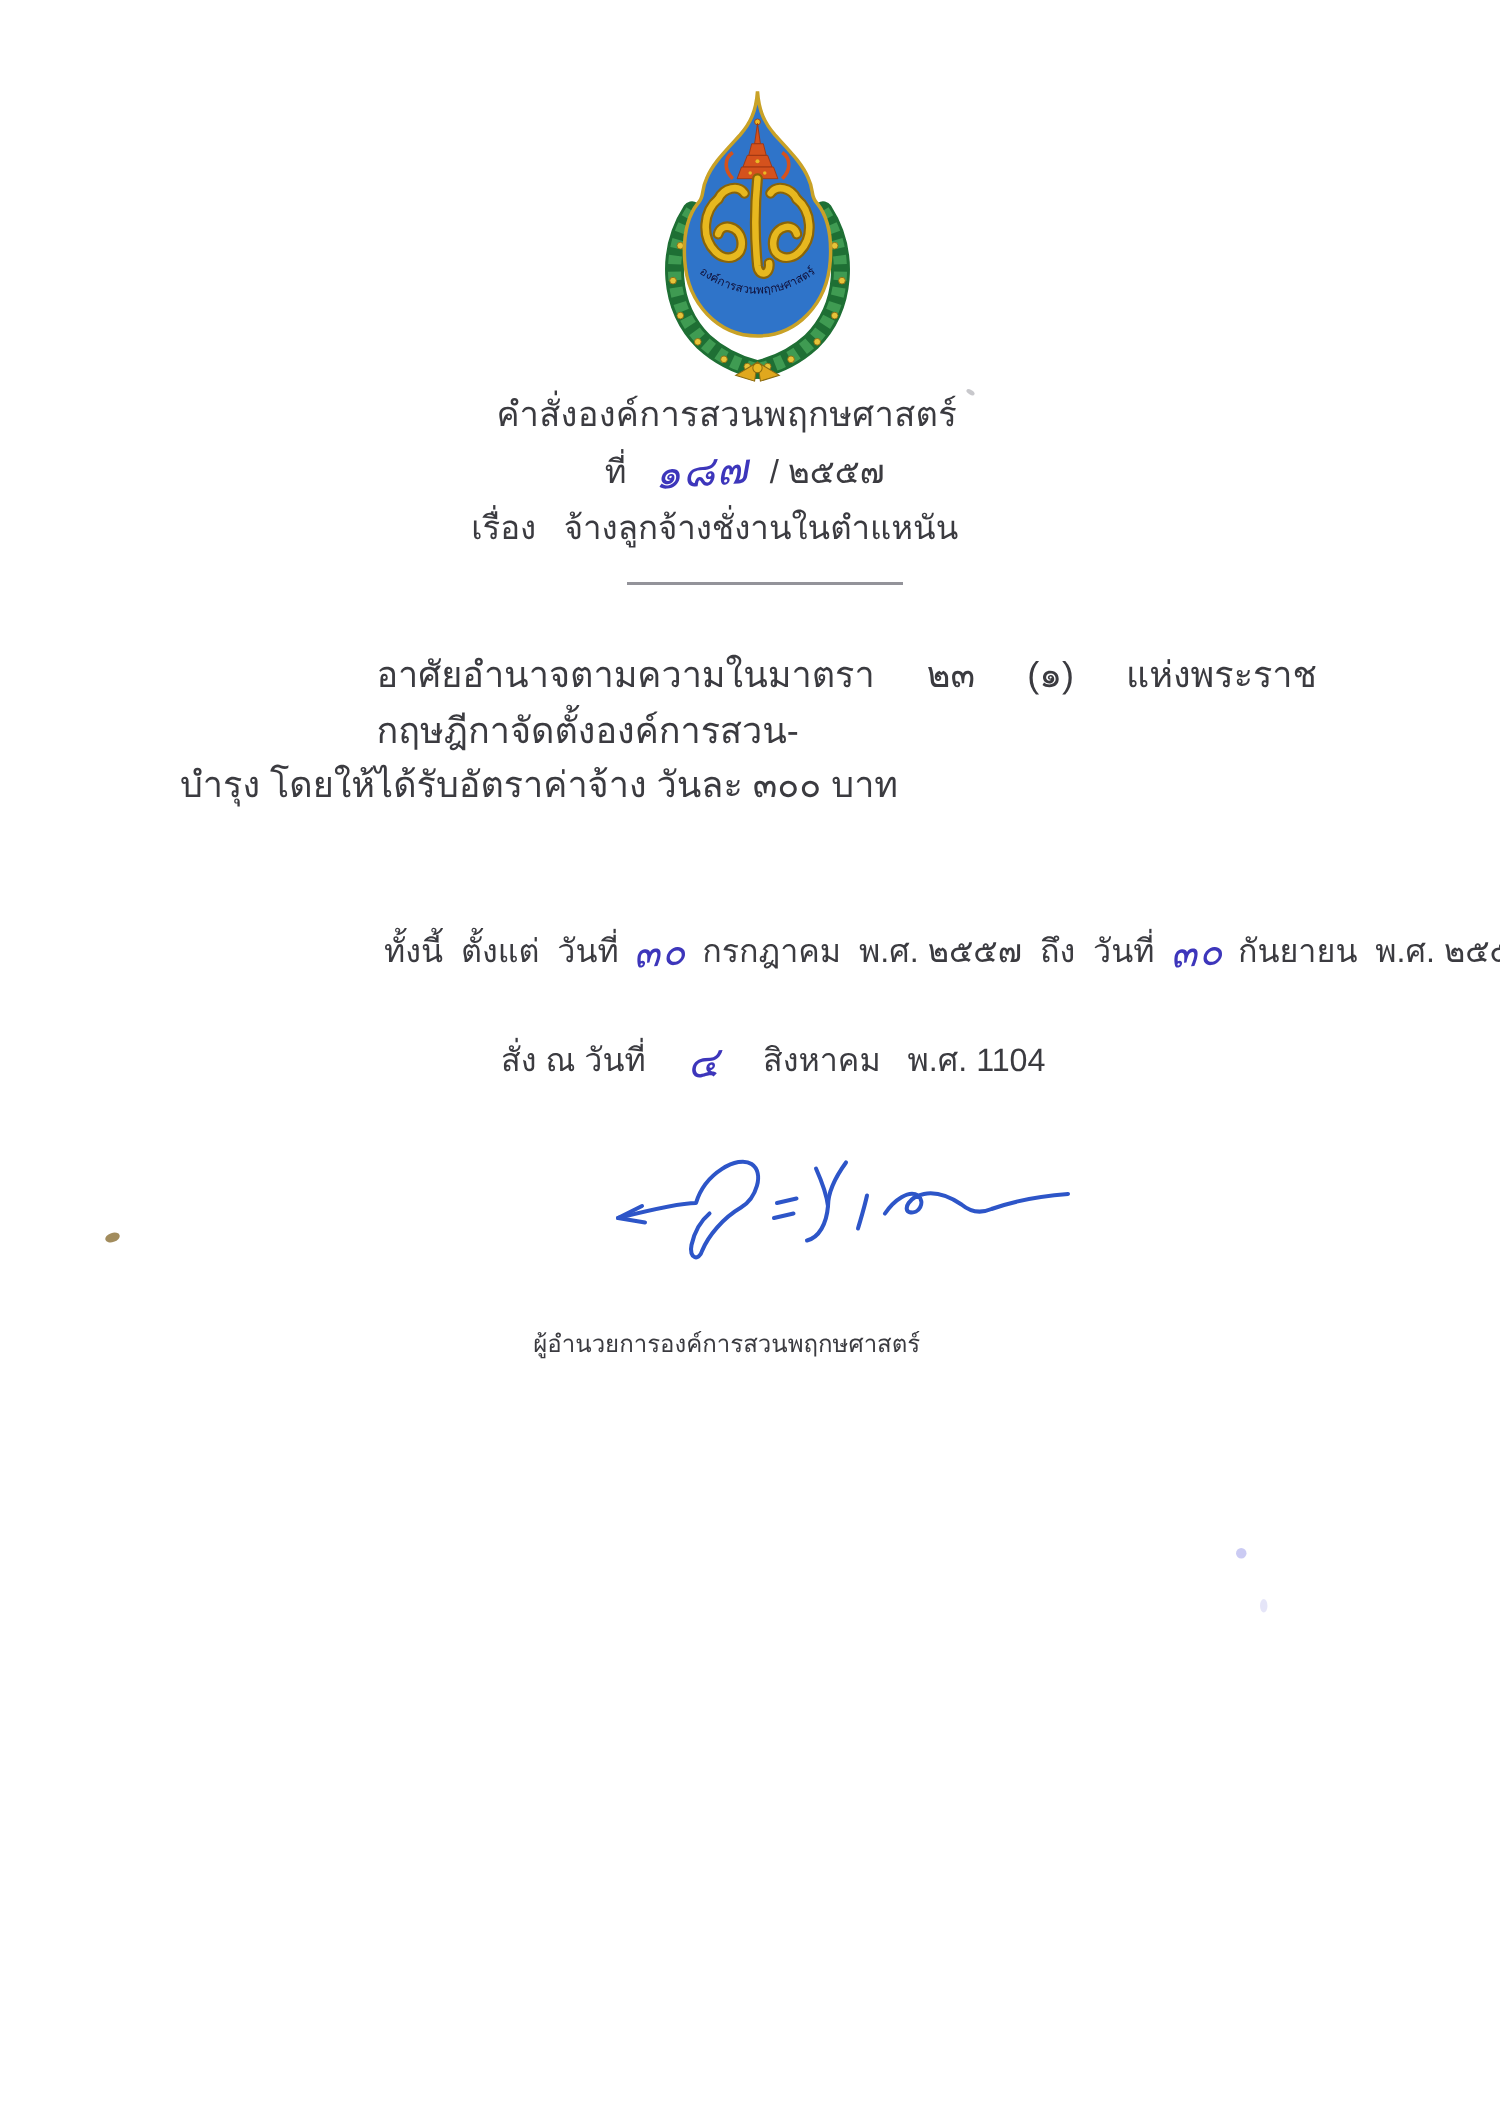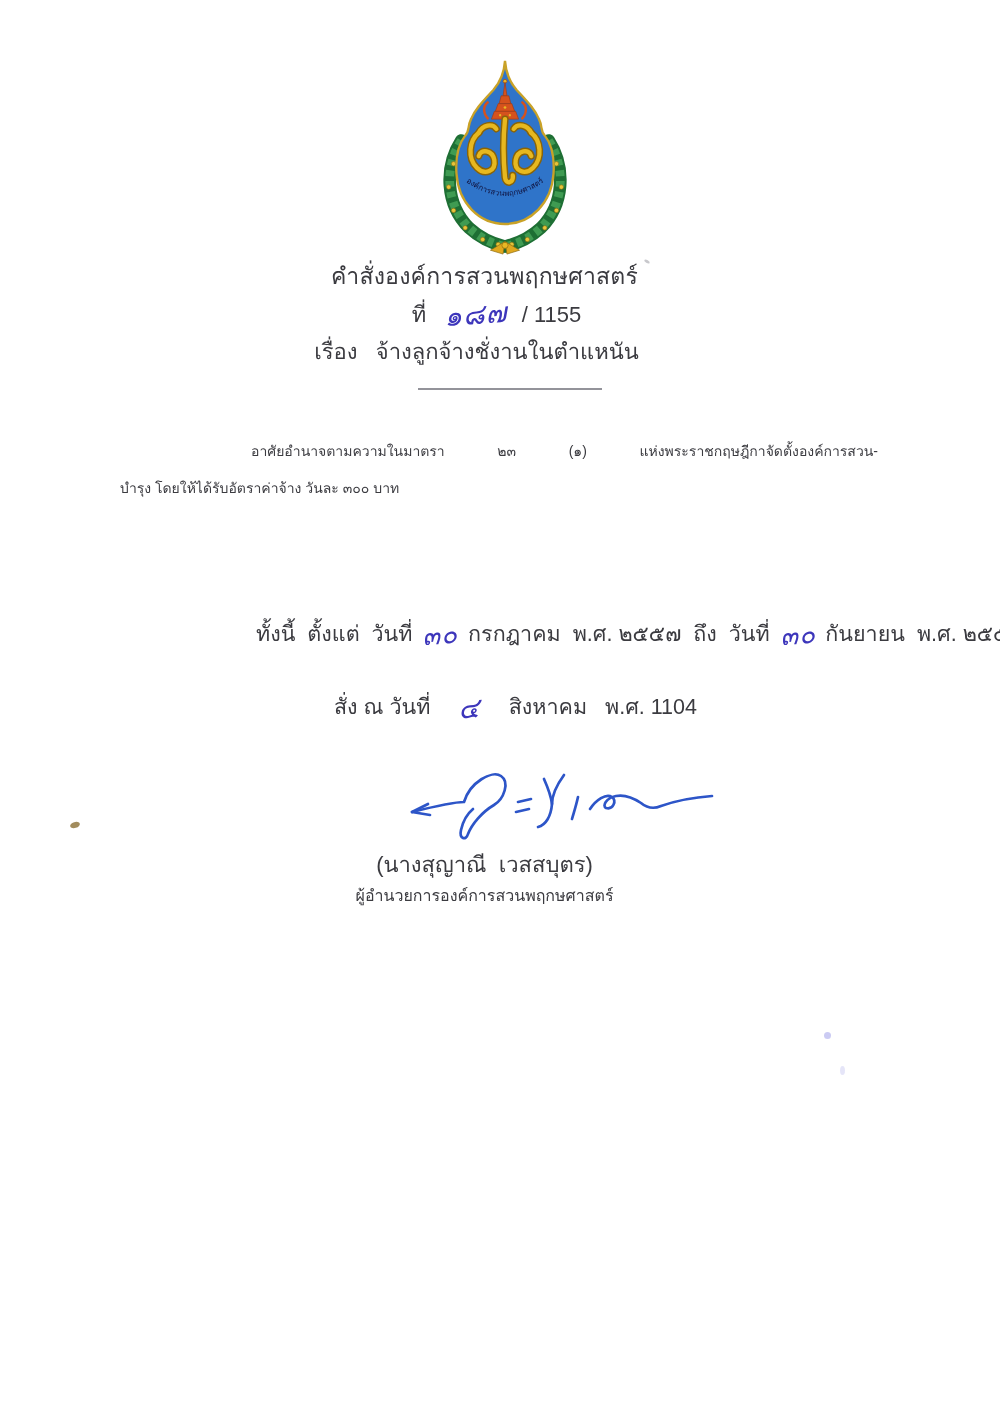--- a/index.html
+++ b/index.html
@@ -17,21 +17,21 @@
   .hand{
     color:#3d36bb;font-style:italic;display:inline-block;
     transform:rotate(-4deg);letter-spacing:1px;
   }
   .hand-no{font-size:28px;margin:0 14px 0 18px;vertical-align:-2px;}
   .hand-day{font-size:26px;margin:0 4px;vertical-align:-3px;}
   .hand-date{font-size:28px;margin:0 28px;vertical-align:-4px;}
   .divider{top:388px;left:418px;width:184px;height:2px;background:#93939a;}
   .para{
     top:433px;left:120px;width:758px;
-    font-size:14px;line-height:36.6px;
+    font-size:24px;line-height:36.6px;
   }
   .pline{text-align:justify;text-align-last:justify;}
   .pline.first{padding-left:131px;width:627px;}
   .pline.last{text-align:center;text-align-last:left;}
   .eff-line{top:614px;left:256px;font-size:21.5px;white-space:pre;}
   .ord-line{top:686px;left:334px;font-size:21.5px;white-space:pre;}
   .sig-name{top:847px;font-size:22px;}
   .sig-pos{top:883px;font-size:16px;}
   .speck{position:absolute;border-radius:50%;}
   .speck-brown{left:70px;top:822px;width:10px;height:6px;background:#8b6f35;opacity:.8;transform:rotate(-18deg);}
@@ -118,21 +118,21 @@
       <g stroke="#8a6a10" stroke-width="0.7">
         <polygon points="75,190 60,199 73,203" fill="#e0a81e"></polygon>
         <polygon points="75,190 90,199 77,203" fill="#e0a81e"></polygon>
         <circle cx="75" cy="194" r="3.2" fill="#e9b824"></circle>
       </g>
     </svg>
   </div>
 
   <div class="abs centerline doc-title">คำสั่งองค์การสวนพฤกษศาสตร์</div>
 
-  <div class="abs centerline doc-no"><span>ที่</span><span class="hand hand-no">๑๘๗</span><span>/ 1155</span></div>
+  <div class="abs centerline doc-no"><span>ที่</span><span class="hand hand-no">๑๘๗</span><span>/ ๒๕๕๗</span></div>
 
   <div class="abs centerline doc-subject"><span>เรื่อง</span><span>&nbsp;&nbsp;&nbsp;</span><span>จ้างลูกจ้างชั่งานในตำแหนัน</span></div>
 
   <div class="abs divider"></div>
 
   <div class="abs para">
     <div class="pline first">อาศัยอำนาจตามความในมาตรา ๒๓ (๑) แห่งพระราชกฤษฎีกาจัดตั้งองค์การสวน-</div>
     <div class="pline last">บำรุง โดยให้ได้รับอัตราค่าจ้าง  วันละ ๓๐๐  บาท</div>
   </div>
 
@@ -148,21 +148,20 @@
         <path d="M112,38 L125,35"></path>
         <path d="M110,48 L123,45"></path>
         <path d="M138,15 C142,24 145,32 146,40"></path>
         <path d="M158,11 C150,22 146,32 146,40 C145,52 140,61 132,63"></path>
         <path d="M172,33 C170,42 168,48 166,55"></path>
         <path d="M184,45 C190,36 200,29 206,33 C211,37 207,46 200,44 C196,42 200,34 210,32 C220,30 229,35 235,39 C241,44 248,45 255,42 C272,36 292,33 306,32"></path>
       </g>
     </svg>
   </div>
 
-  <div class="abs centerline sig-name">(นางสุญาณี  เวสสบุตร)</div>
   <div class="abs centerline sig-pos">ผู้อำนวยการองค์การสวนพฤกษศาสตร์</div>
 
   <div class="speck speck-brown"></div>
   <div class="speck speck-gray"></div>
   <div class="speck speck-blue1"></div>
   <div class="speck speck-blue2"></div>
 
 </div>
 
 </body></html>

